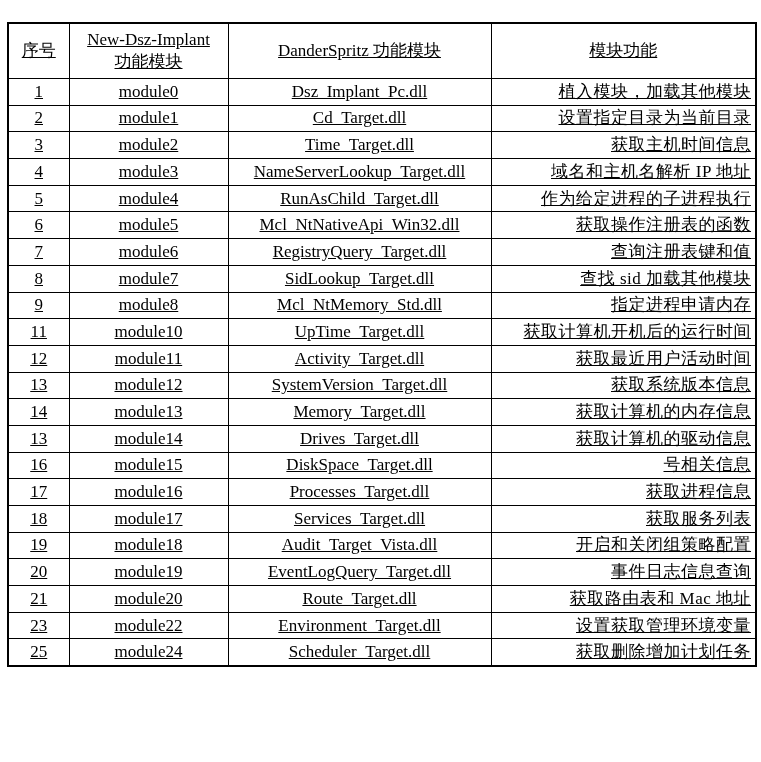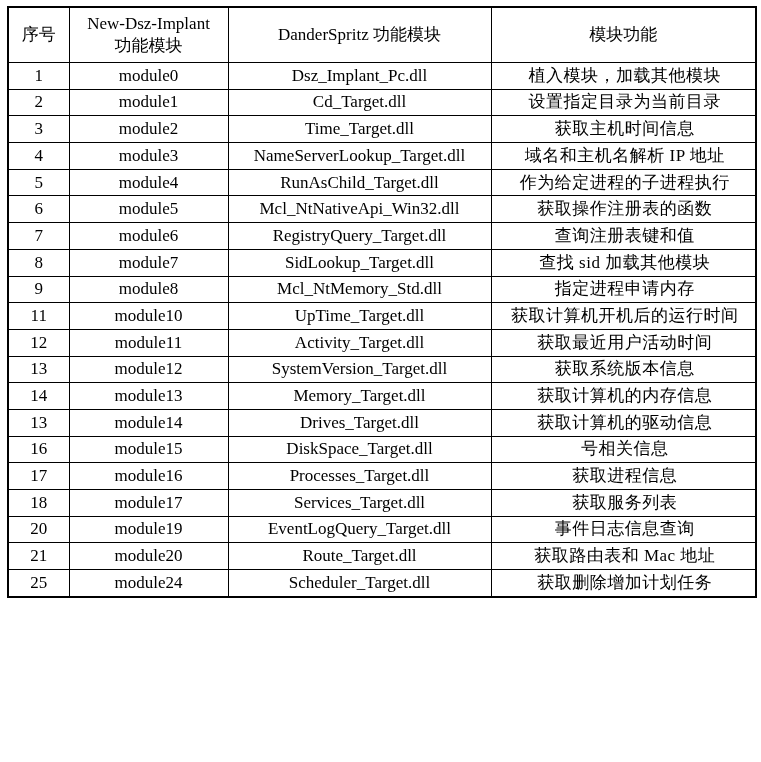--- a/index.html
+++ b/index.html
@@ -4,21 +4,22 @@
 <style>
   html, body {
     margin: 0;
     padding: 0;
     background: #ffffff;
     width: 761px;
     height: 762px;
     overflow: hidden;
   }
   .table-wrap {
-    padding: 6px 0 0 7px;
+    padding: 22px 0 0 7px;
+    text-decoration: underline;
   }
   table {
     border-collapse: collapse;
     table-layout: fixed;
     width: 748px;
     border: 2px solid #000000;
     font-family: "Liberation Serif", "DejaVu Serif", serif;
     color: #000000;
   }
   col.c-no   { width: 61px; }
@@ -38,21 +39,21 @@
   thead th {
     height: 54px;
     vertical-align: middle;
   }
   thead th .hline { display: block; }
   tbody td {
     height: 25.7px;
     vertical-align: middle;
   }
   tbody td.func-cell {
-    text-align: center;
+    text-align: right;
     padding: 0 4px 0 7px;
     letter-spacing: 0.5px;
     margin-top: 13px;
   }
 </style>
 </head>
 <body>
 
 <div class="table-wrap">
   <table>
@@ -170,30 +171,42 @@
           <td>Processes_Target.dll</td>
           <td class="func-cell">获取进程信息</td>
         </tr>
         <tr>
           <td>18</td>
           <td>module17</td>
           <td>Services_Target.dll</td>
           <td class="func-cell">获取服务列表</td>
         </tr>
         <tr>
+          <td>19</td>
+          <td>module18</td>
+          <td>Audit_Target_Vista.dll</td>
+          <td class="func-cell">开启和关闭组策略配置</td>
+        </tr>
+        <tr>
           <td>20</td>
           <td>module19</td>
           <td>EventLogQuery_Target.dll</td>
           <td class="func-cell">事件日志信息查询</td>
         </tr>
         <tr>
           <td>21</td>
           <td>module20</td>
           <td>Route_Target.dll</td>
           <td class="func-cell">获取路由表和 Mac 地址</td>
+        </tr>
+        <tr>
+          <td>23</td>
+          <td>module22</td>
+          <td>Environment_Target.dll</td>
+          <td class="func-cell">设置获取管理环境变量</td>
         </tr>
         <tr>
           <td>25</td>
           <td>module24</td>
           <td>Scheduler_Target.dll</td>
           <td class="func-cell">获取删除增加计划任务</td>
         </tr>
       </tbody>
   </table>
 </div>

